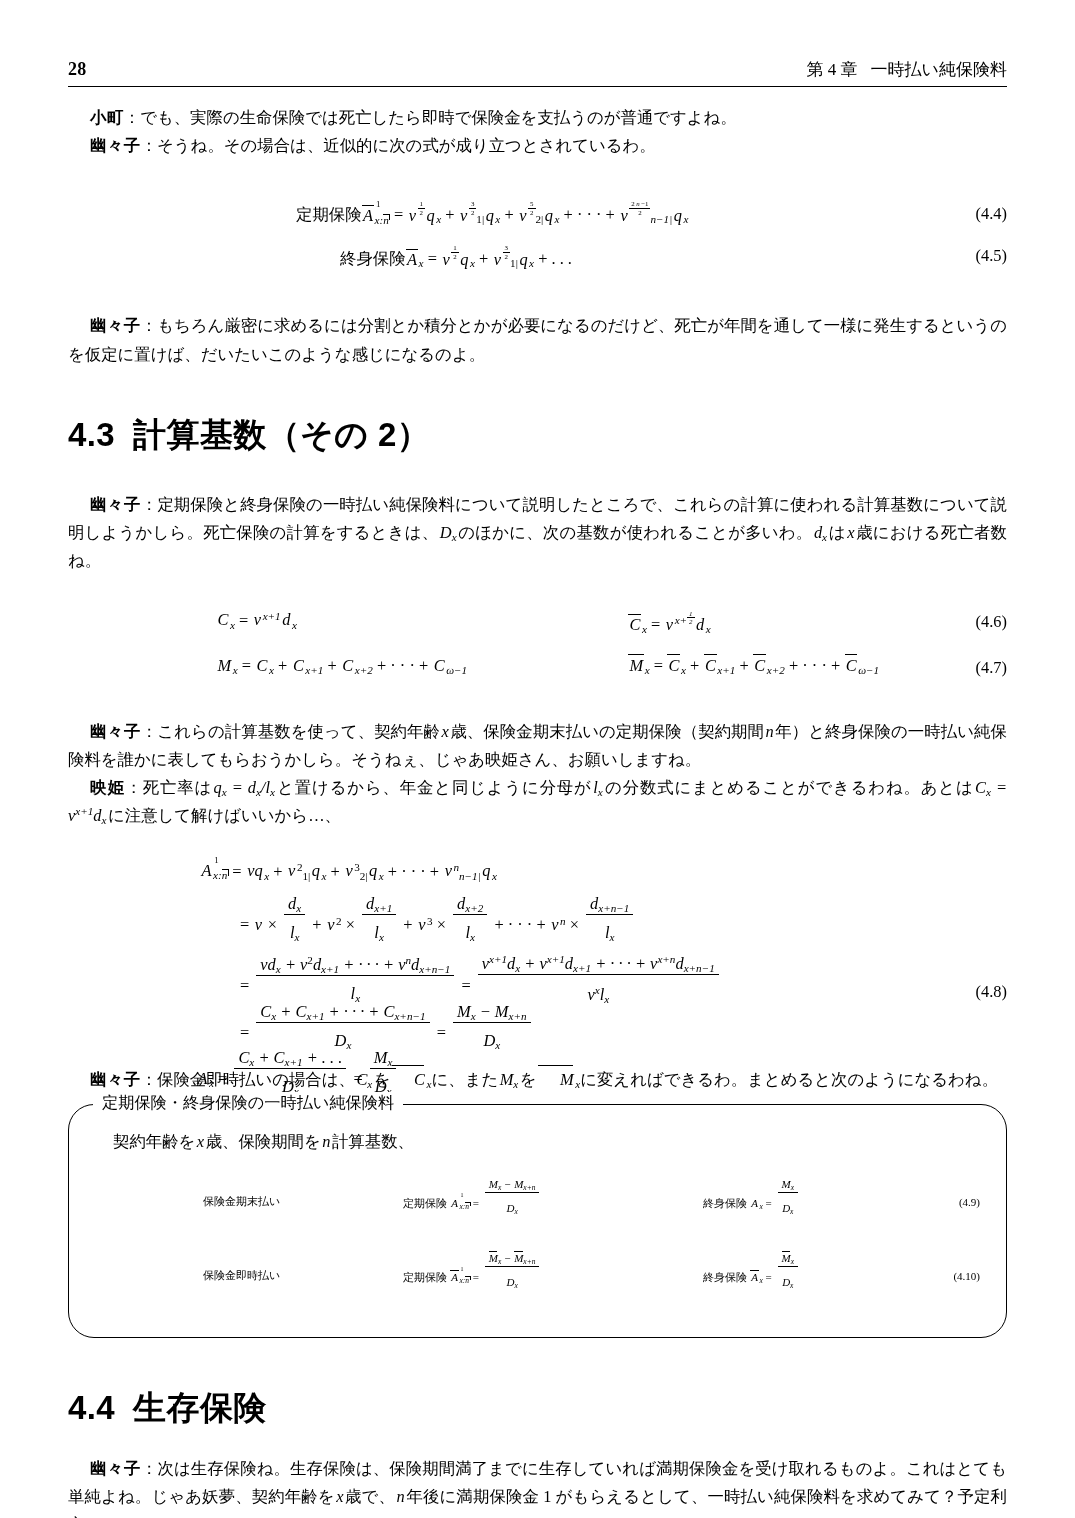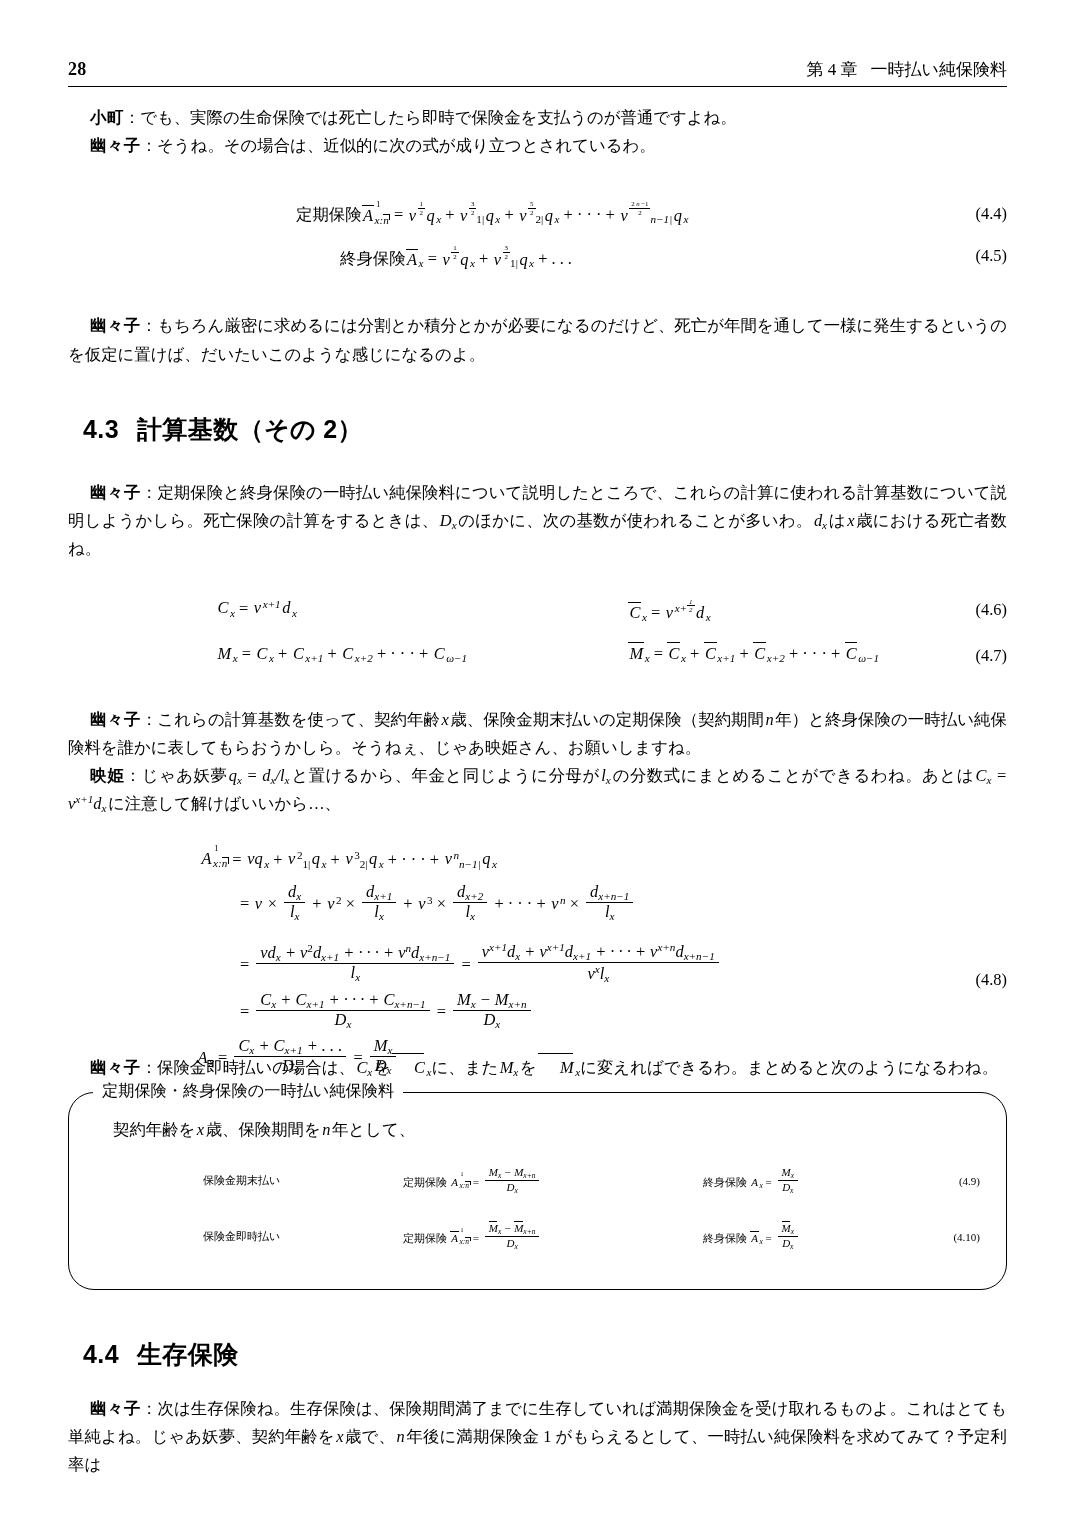--- a/index.html
+++ b/index.html
@@ -145,38 +145,38 @@
     vertical-align: -0.52em;
     text-align: center;
     font-style: italic;
     line-height: 1.12;
     padding: 0 3px;
   }
   .frac > .num { display: block; padding: 0 4px; }
   .frac > .den {
     display: block;
     border-top: 1.05px solid #000;
-    padding: 0 4px;
+    padding: 9px 4px;
   }
   .sfrac {
     display: inline-block;
     vertical-align: 0.06em;
     text-align: center;
     font-size: 62%;
     line-height: 1.05;
   }
   .sfrac > .num { display:block; padding:0 2px; }
   .sfrac > .den { display:block; border-top: .9px solid #000; padding:0 2px; }
 
   
   h2.sec {
-    margin: 15px;
+    margin: 0;
     font-family: "Liberation Sans", "DejaVu Sans", sans-serif;
     font-weight: bold;
-    font-size: 25px;
+    font-size: 33px;
     letter-spacing: .4px;
   }
   h2.sec .num { font-weight: bold; margin-right: 18px; }
 
   
   .eqblock {
     position: relative;
     width: 939px;
     font-size: 16.4px;
   }
@@ -293,21 +293,21 @@
         </div>
         <span class="eqno" style="top:2px;">(4.7)</span>
       </div>
     </div>
 
     <p class="para indent" style="margin-top:26px;">
       <span class="speaker">幽々子</span><span>：これらの計算基数を使って、契約年齢</span><span class="m">x</span><span>歳、保険金期末払いの定期保険（契約期間</span><span class="m">n</span><span>年）と終身保険の一時払い純保険料を誰かに表してもらおうかしら。そうねぇ、じゃあ映姫さん、お願いしますね。</span>
     </p>
 
     <p class="para indent">
-      <span class="speaker">映姫</span><span>：じゃあ妖夢</span><span class="m">q<sub class="ms">x</sub> = d<sub class="ms">x</sub>/l<sub class="ms">x</sub></span><span>と置けるから、年金と同じように分母が</span><span class="m">l<sub class="ms">x</sub></span><span>の分数式にまとめることができるわね。あとは</span><span class="m">C<sub class="ms">x</sub> = v<sup class="ms">x+1</sup>d<sub class="ms">x</sub></span><span>に注意して解けばいいから…、</span>
+      <span class="speaker">映姫</span><span>：死亡率は</span><span class="m">q<sub class="ms">x</sub> = d<sub class="ms">x</sub>/l<sub class="ms">x</sub></span><span>と置けるから、年金と同じように分母が</span><span class="m">l<sub class="ms">x</sub></span><span>の分数式にまとめることができるわね。あとは</span><span class="m">C<sub class="ms">x</sub> = v<sup class="ms">x+1</sup>d<sub class="ms">x</sub></span><span>に注意して解けばいいから…、</span>
     </p>
 
     <div class="eqblock" style="margin-top:30px; height:205px;">
 
       <div style="position:absolute; left:132px; top:0; white-space:nowrap;">
         <span class="m">A</span><span class="axn"><span class="one">1</span><sub class="ms">x:<span class="nbar">n</span></sub></span>
         <span class="mu"> = </span>
         <span class="m">vq</span><sub class="ms">x</sub><span class="mu"> + </span><span class="m">v</span><sup class="mn">2</sup><sub class="mn">1|</sub><span class="m">q</span><sub class="ms">x</sub><span class="mu"> + </span><span class="m">v</span><sup class="mn">3</sup><sub class="mn">2|</sub><span class="m">q</span><sub class="ms">x</sub><span class="mu"> + · · · + </span><span class="m">v</span><sup class="ms">n</sup><sub class="ms">n−1|</sub><span class="m">q</span><sub class="ms">x</sub>
       </div>
 
@@ -336,21 +336,21 @@
     </div>
 
     <p class="para indent">
       <span class="speaker">幽々子</span><span>：保険金即時払いの場合は、</span><span class="m">C<sub class="ms">x</sub></span><span>を</span><span class="m ob">C</span><sub class="ms" style="font-style:italic">x</sub><span>に、また</span><span class="m">M<sub class="ms">x</sub></span><span>を</span><span class="m ob">M</span><sub class="ms" style="font-style:italic">x</sub><span>に変えればできるわ。まとめると次のようになるわね。</span>
     </p>
 
     <div class="tbox" style="margin-top:10px;">
       <span class="tbox-title">定期保険・終身保険の一時払い純保険料</span>
 
       <div style="font-size:16.4px; padding-left:18px;">
-        <span>契約年齢を</span><span class="m">x</span><span>歳、保険期間を</span><span class="m">n</span><span>年として、</span>
+        <span>契約年齢を</span><span class="m">x</span><span>歳、保険期間を</span><span class="m">n</span><span>計算基数、</span>
       </div>
 
       <table class="tbl" style="margin-top:12px;">
         <tbody>
             <tr>
           <td class="c-label">保険金期末払い</td>
           <td class="c-mid">
             <span>定期保険</span>
             <span class="m">A</span><span class="axn"><span class="one">1</span><sub class="ms">x:<span class="nbar">n</span></sub></span>
             <span class="mu"> = </span><span class="frac"><span class="num">M<sub class="ms">x</sub> − M<sub class="ms">x+n</sub></span><span class="den">D<sub class="ms">x</sub></span></span>

